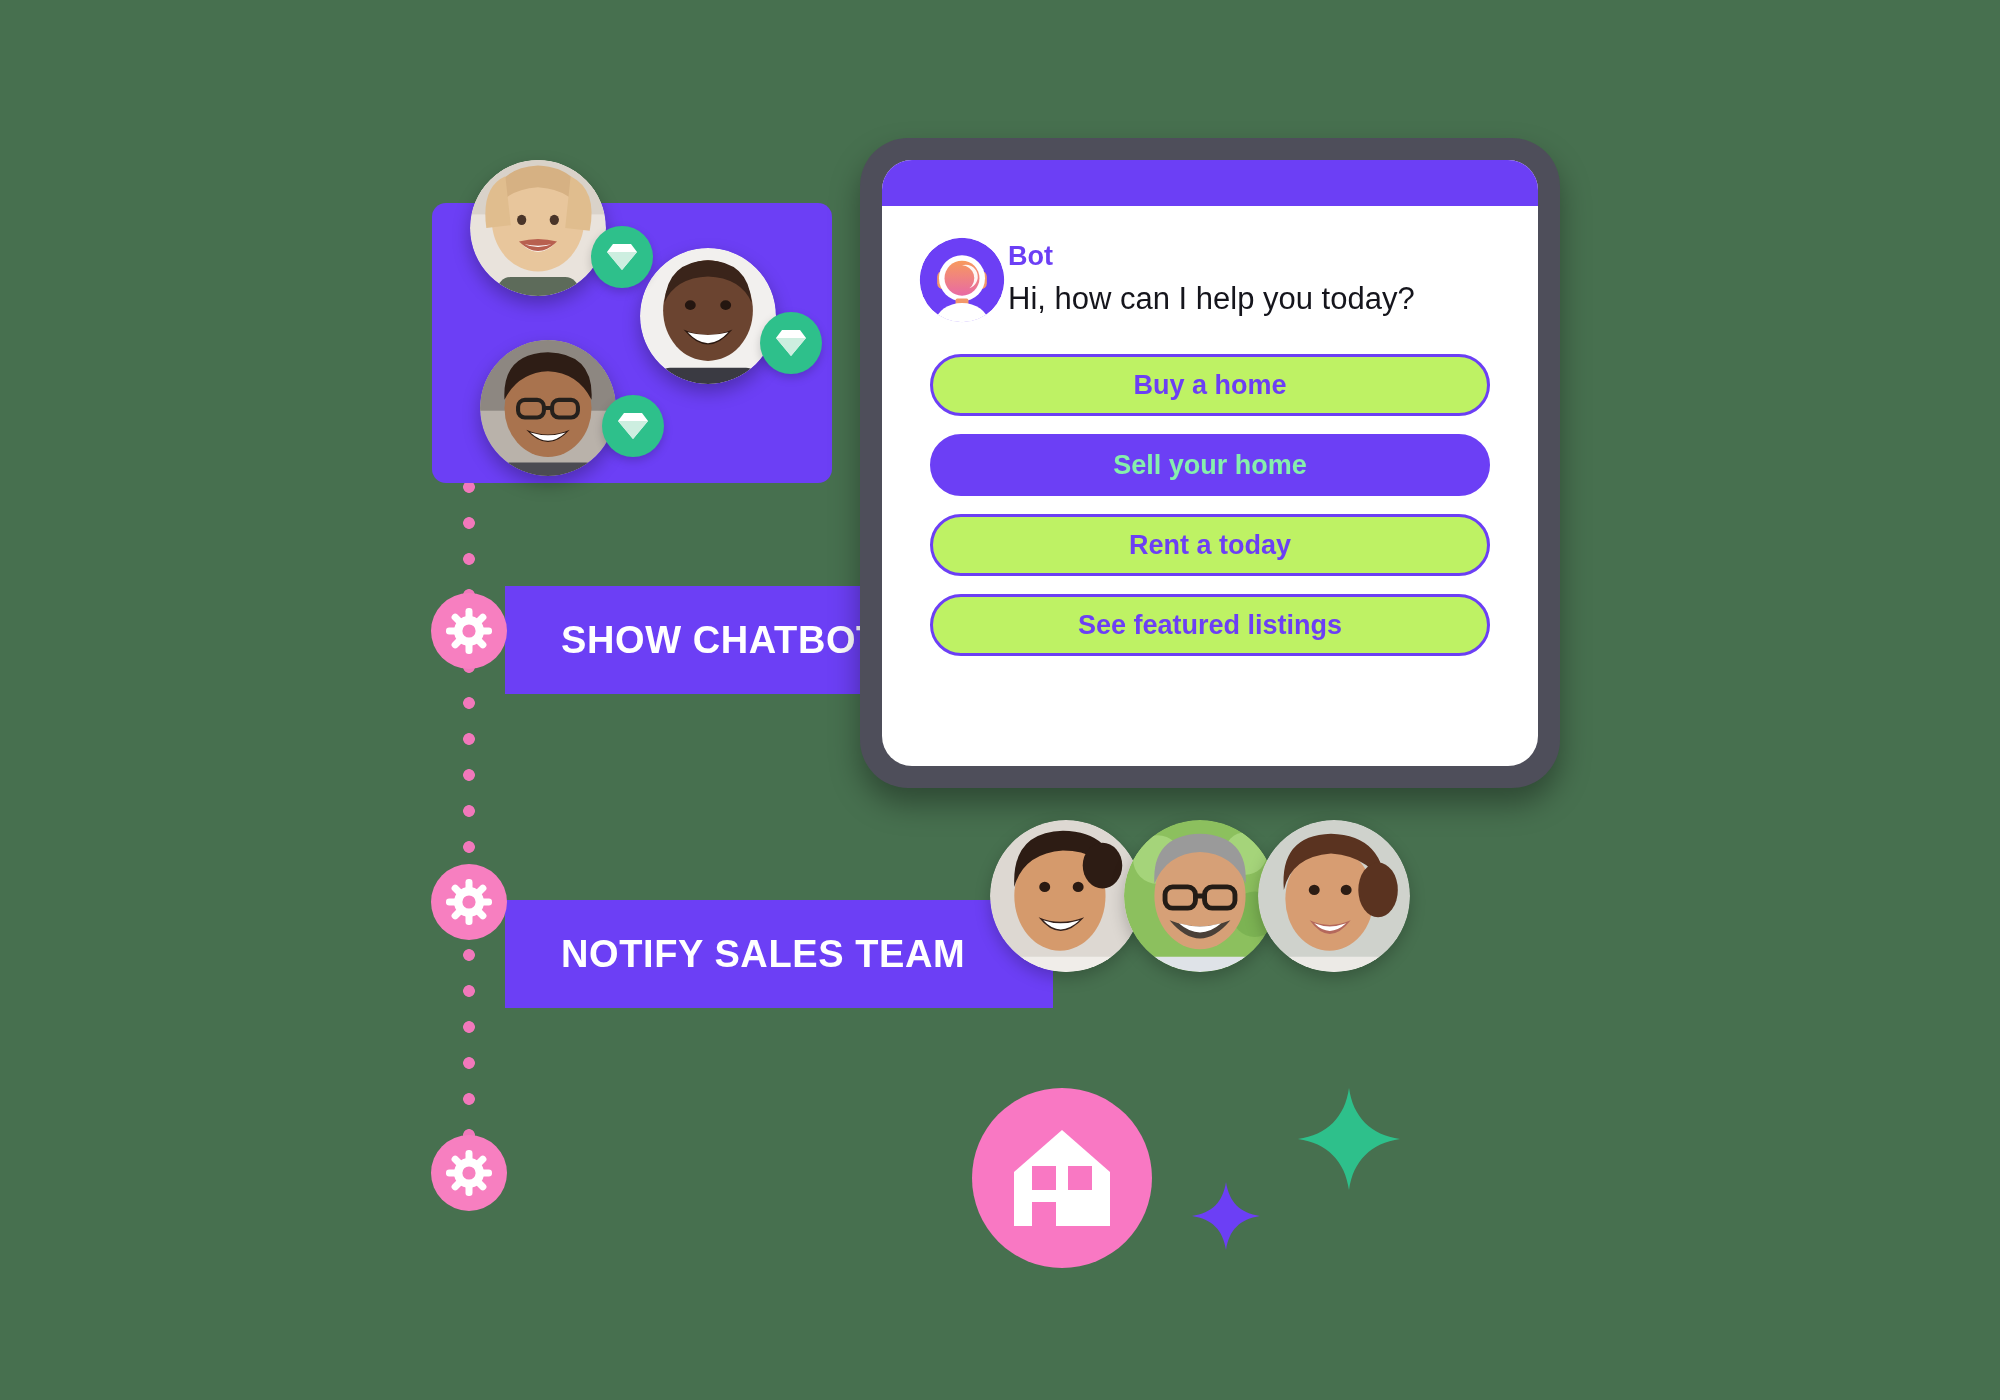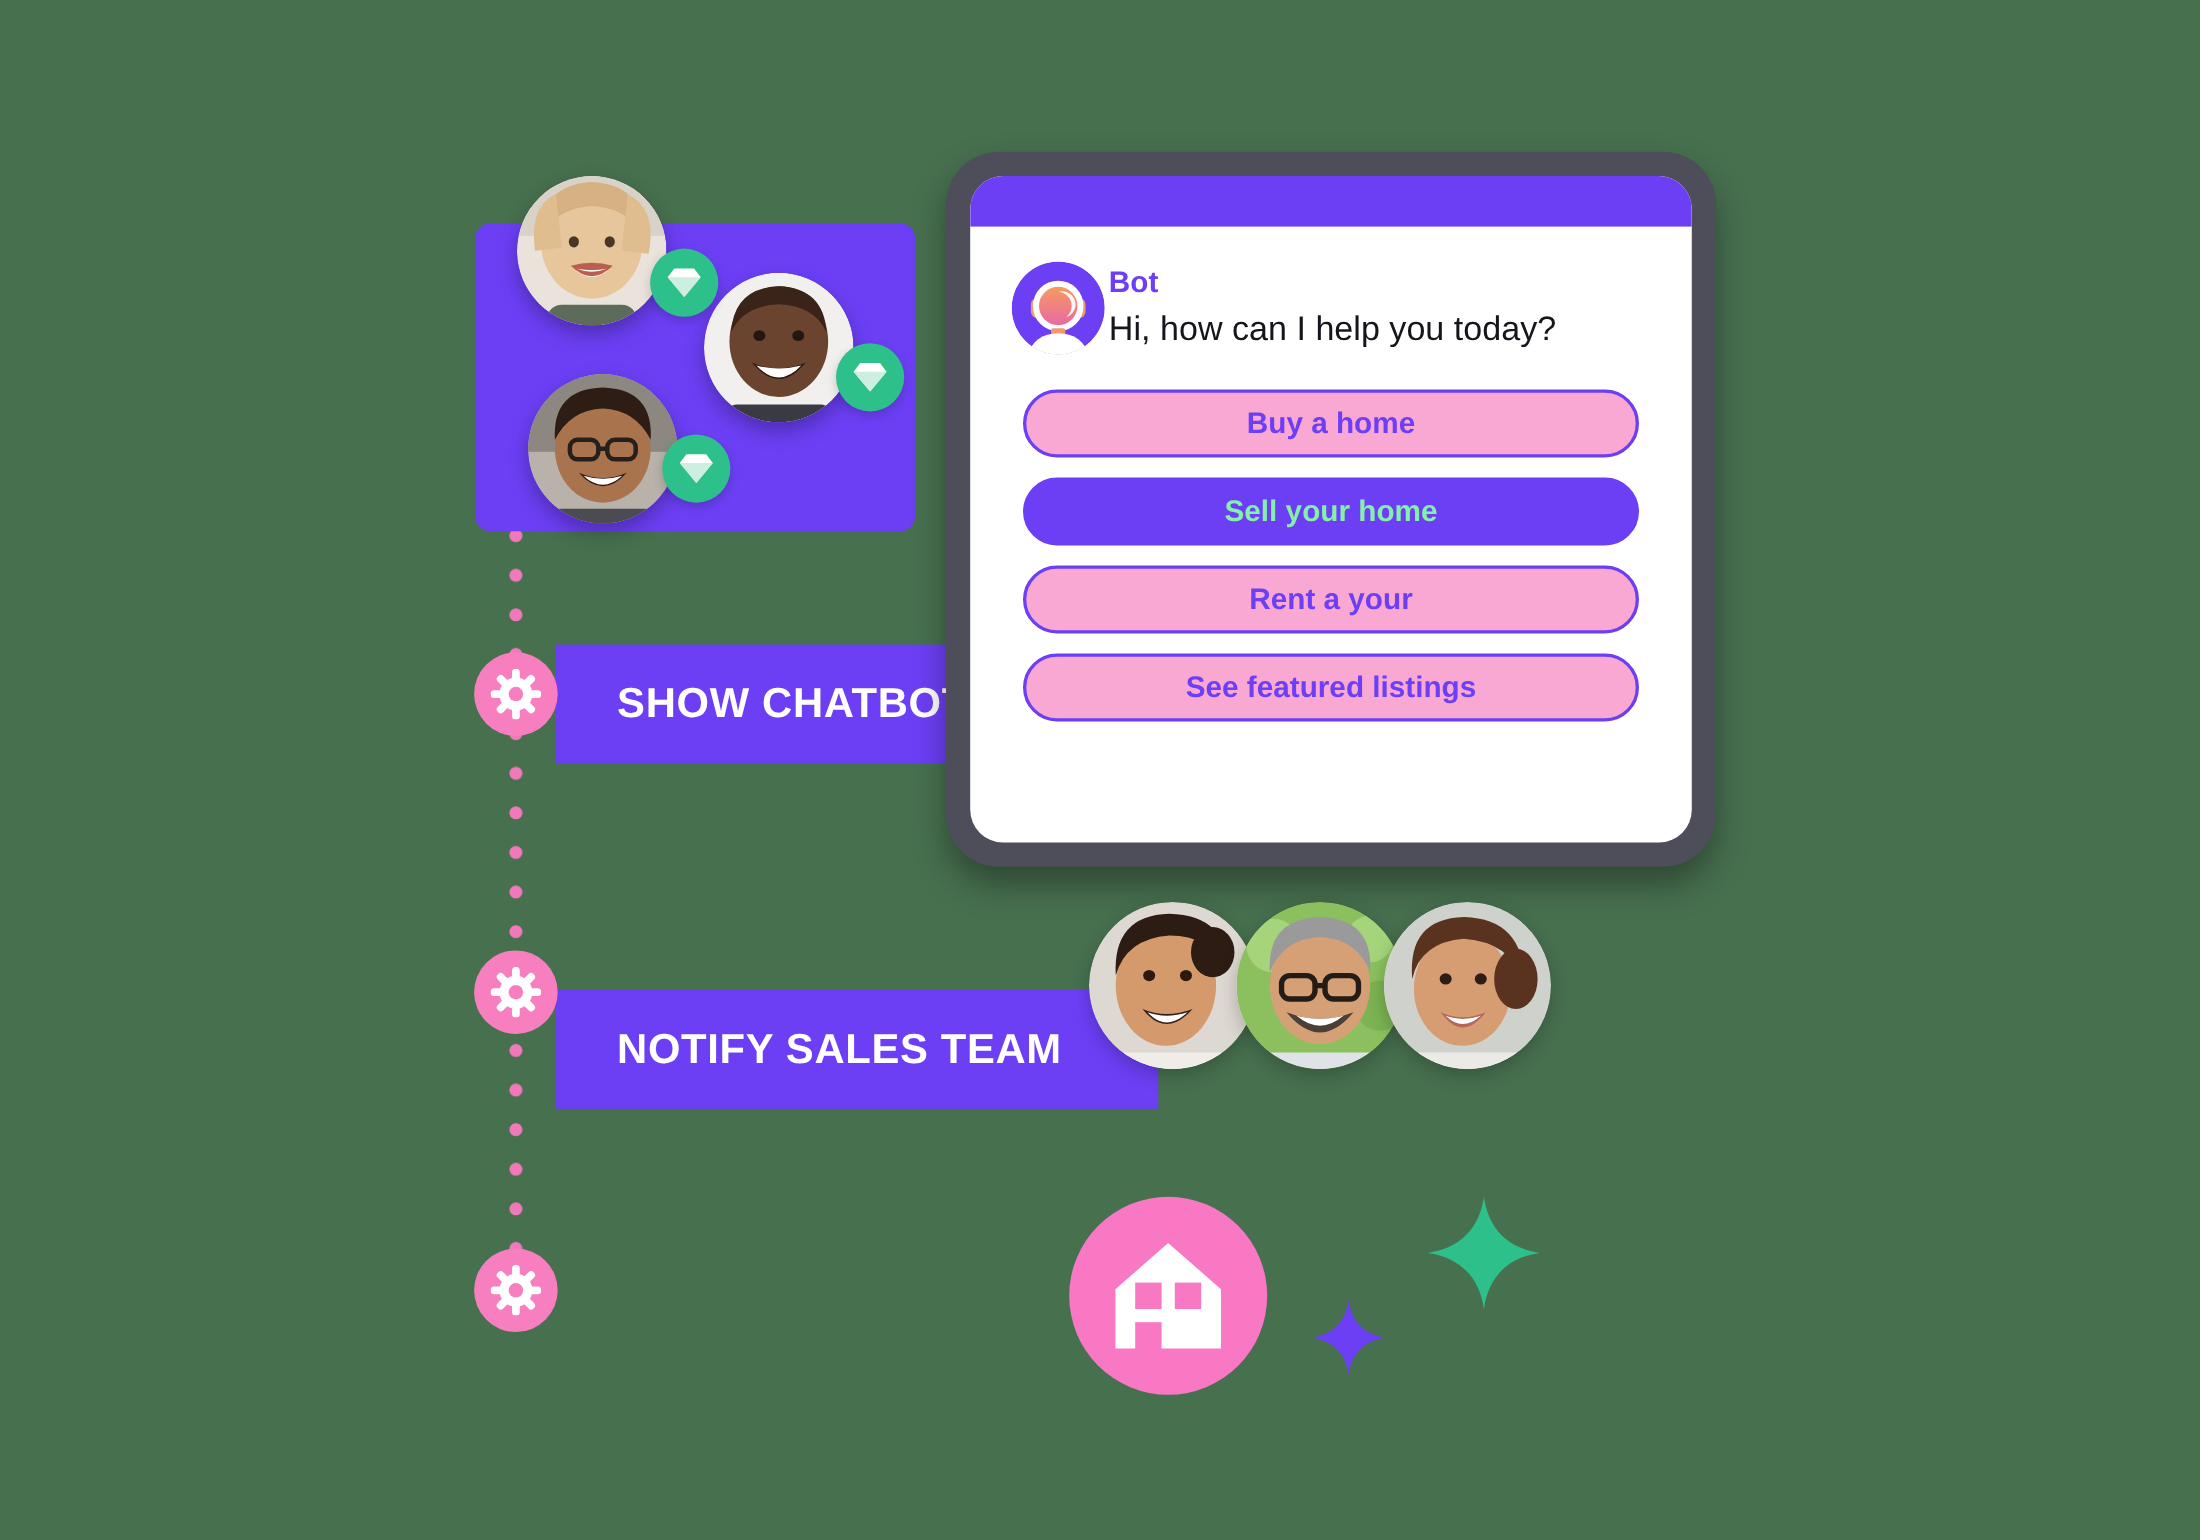--- a/index.html
+++ b/index.html
@@ -146,21 +146,21 @@
   }
   .bot-msg {
     color: #15151c; font-size: 31px; line-height: 1.35; margin-top: 6px;
     white-space: nowrap;
   }
 
   .choices { margin-top: 28px; display: flex; flex-direction: column; gap: 18px; padding: 0 14px; }
   .choice {
     height: 62px; border-radius: 34px;
     border: 3px solid #6c3ff5;
-    background: #f9a8d4;
+    background: #bef264;
     color: #6c3ff5;
     font-size: 27px; font-weight: 700;
     display: flex; align-items: center; justify-content: center;
     cursor: pointer;
   }
   .choice.filled { background: #6c3ff5; color: #86efac; border-color: #6c3ff5; }
 </style>
 </head>
 <body>
 
@@ -427,21 +427,21 @@
           </svg>
           <div class="bot-text">
             <div class="bot-name">Bot</div>
             <div class="bot-msg">Hi, how can I help you today?</div>
           </div>
         </div>
 
         <div class="choices">
           <div class="choice">Buy a home</div>
           <div class="choice filled">Sell your home</div>
-          <div class="choice">Rent a your</div>
+          <div class="choice">Rent a today</div>
           <div class="choice">See featured listings</div>
         </div>
 
       </div>
     </div>
   </div>
 
 </div>
 
 </body></html>

